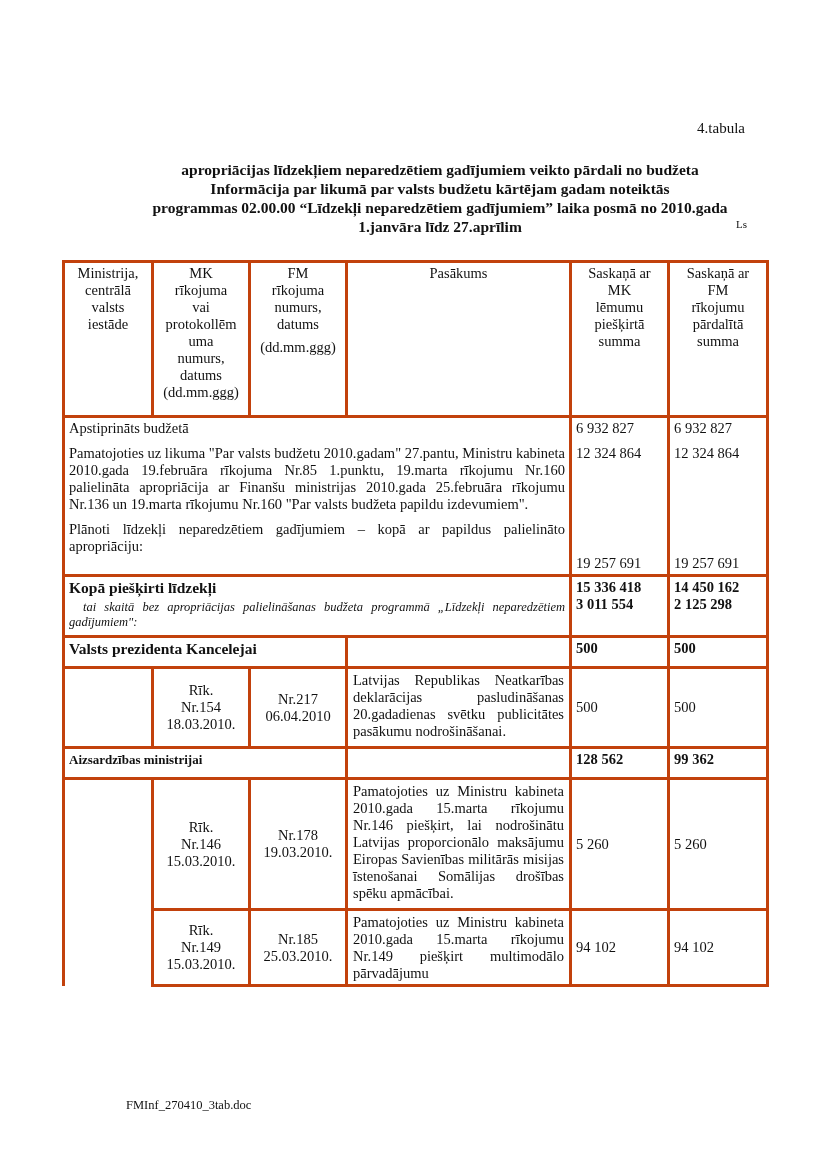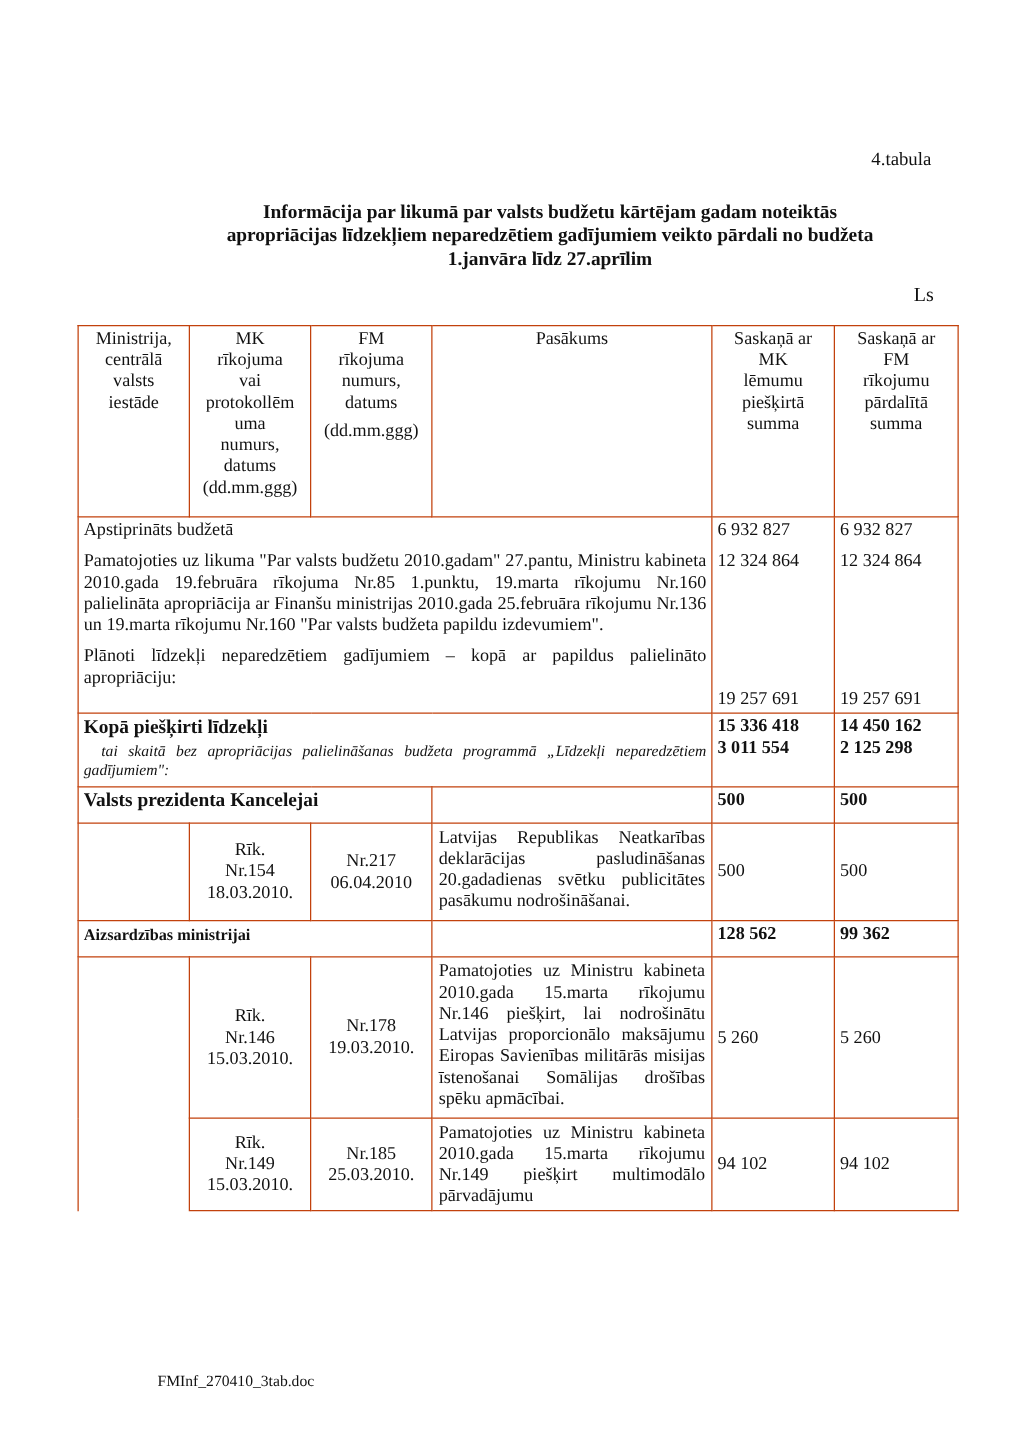--- a/index.html
+++ b/index.html
@@ -10,51 +10,52 @@
   }
   .page-label {
     position: absolute; right: 73px; top: 120px; font-size: 15px;
   }
   .title {
     position: absolute; left: 120px; width: 640px; top: 160px;
     text-align: center; font-weight: bold; font-size: 15.5px; line-height: 19px;
   }
   .title .line { display: block; white-space: nowrap; }
   .currency {
-    position: absolute; right: 71px; top: 228px; font-size: 16px;
+    position: absolute; right: 71px; top: 218px; font-size: 11px;
   }
   table.main {
     position: absolute; left: 62px; top: 260px;
     border-collapse: collapse; table-layout: fixed;
     width: 704px;
     font-size: 14.5px; line-height: 17px;
   }
   table.main td {
-    border: 1px solid #c2410c; padding: 2px 4px; vertical-align: top;
+    border: 3px solid #c2410c; padding: 2px 4px; vertical-align: top;
   }
   .hdr td { text-align: center; vertical-align: bottom; height: 148px; padding-bottom: 3px; }
   .c { text-align: center; }
   .jl { text-align: justify; }
   .b { font-weight: bold; }
   .it { font-style: italic; font-size: 12.5px; line-height: 15px; }
   .num { white-space: nowrap; }
   .vm { vertical-align: middle !important; }
   .noborder-bottom { border-bottom: none !important; }
   .footer {
     position: absolute; left: 126px; top: 1098px; font-size: 12.5px;
   }
 </style>
 </head>
 <body>
 
 <div class="page-label">4.tabula</div>
 
 <div class="title">
+  <span class="line">apropriācijas līdzekļiem neparedzētiem gadījumiem veikto pārdali no budžeta</span>
   <span class="line">Informācija par likumā par valsts budžetu kārtējam gadam noteiktās</span>
-  <span class="line">apropriācijas līdzekļiem neparedzētiem gadījumiem veikto pārdali no budžeta</span>
+  <span class="line">programmas  02.00.00 “Līdzekļi neparedzētiem gadījumiem”  laika posmā no 2010.gada</span>
   <span class="line">1.janvāra līdz 27.aprīlim</span>
 </div>
 
 <div class="currency">Ls</div>
 
 <table class="main">
   <colgroup>
     <col style="width:89px">
     <col style="width:97px">
     <col style="width:97px">

